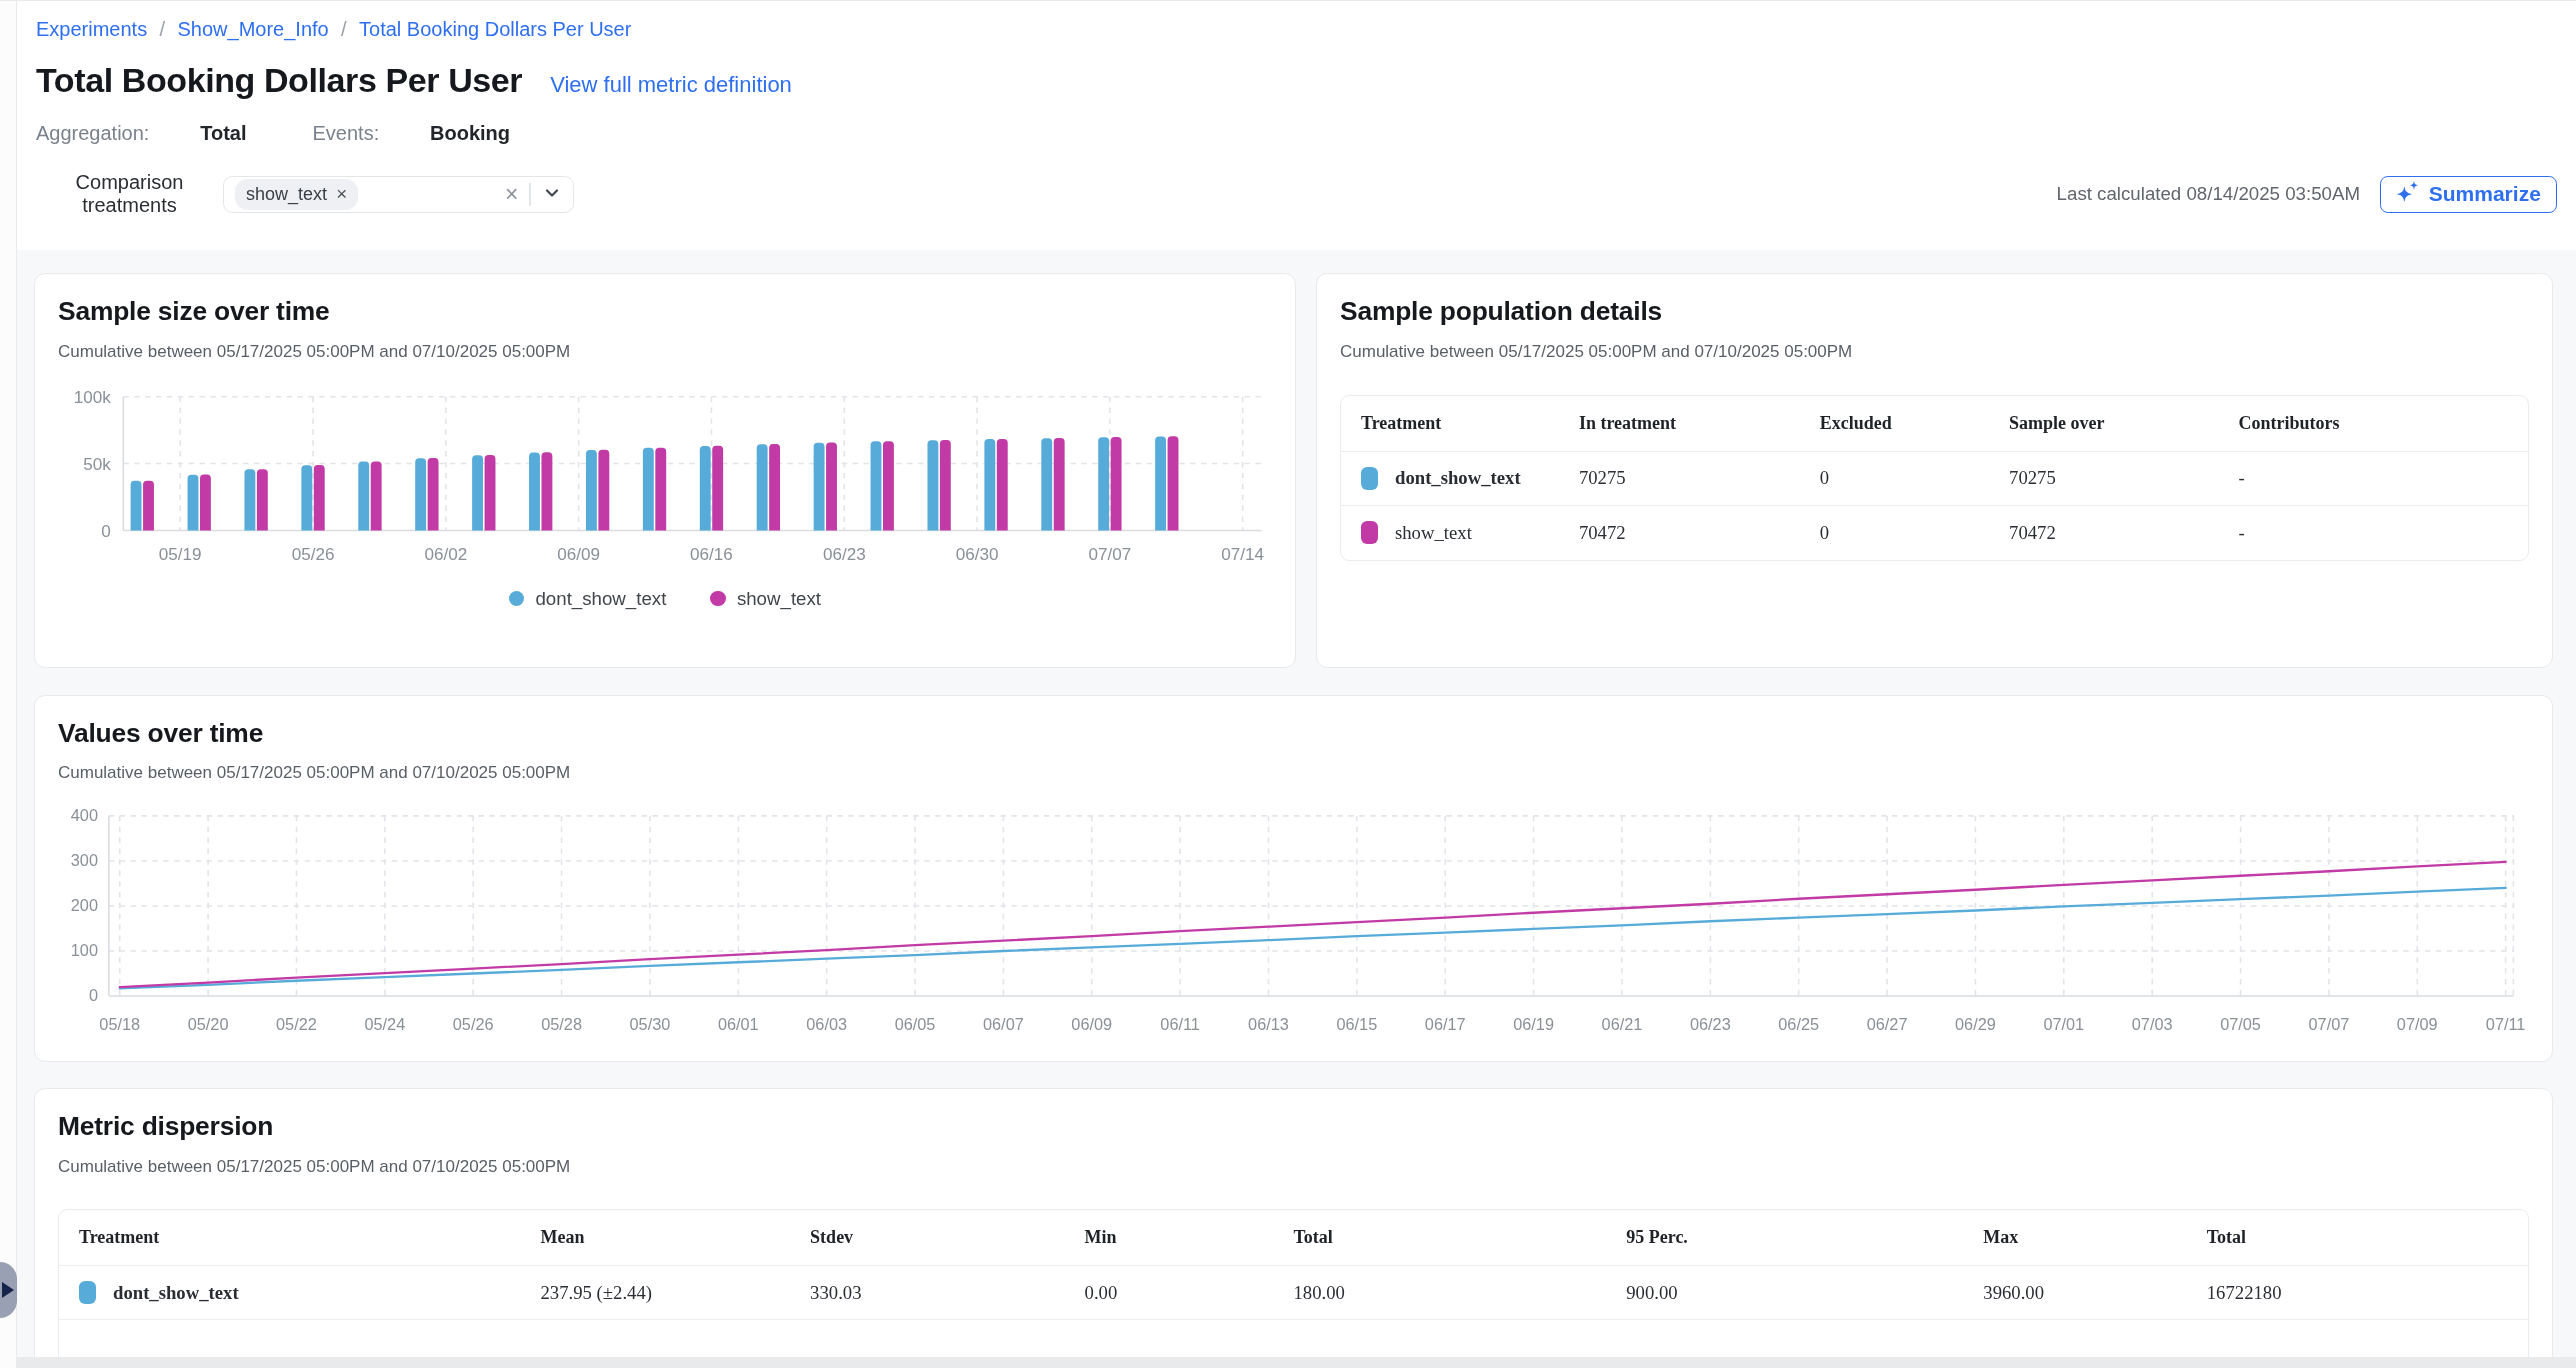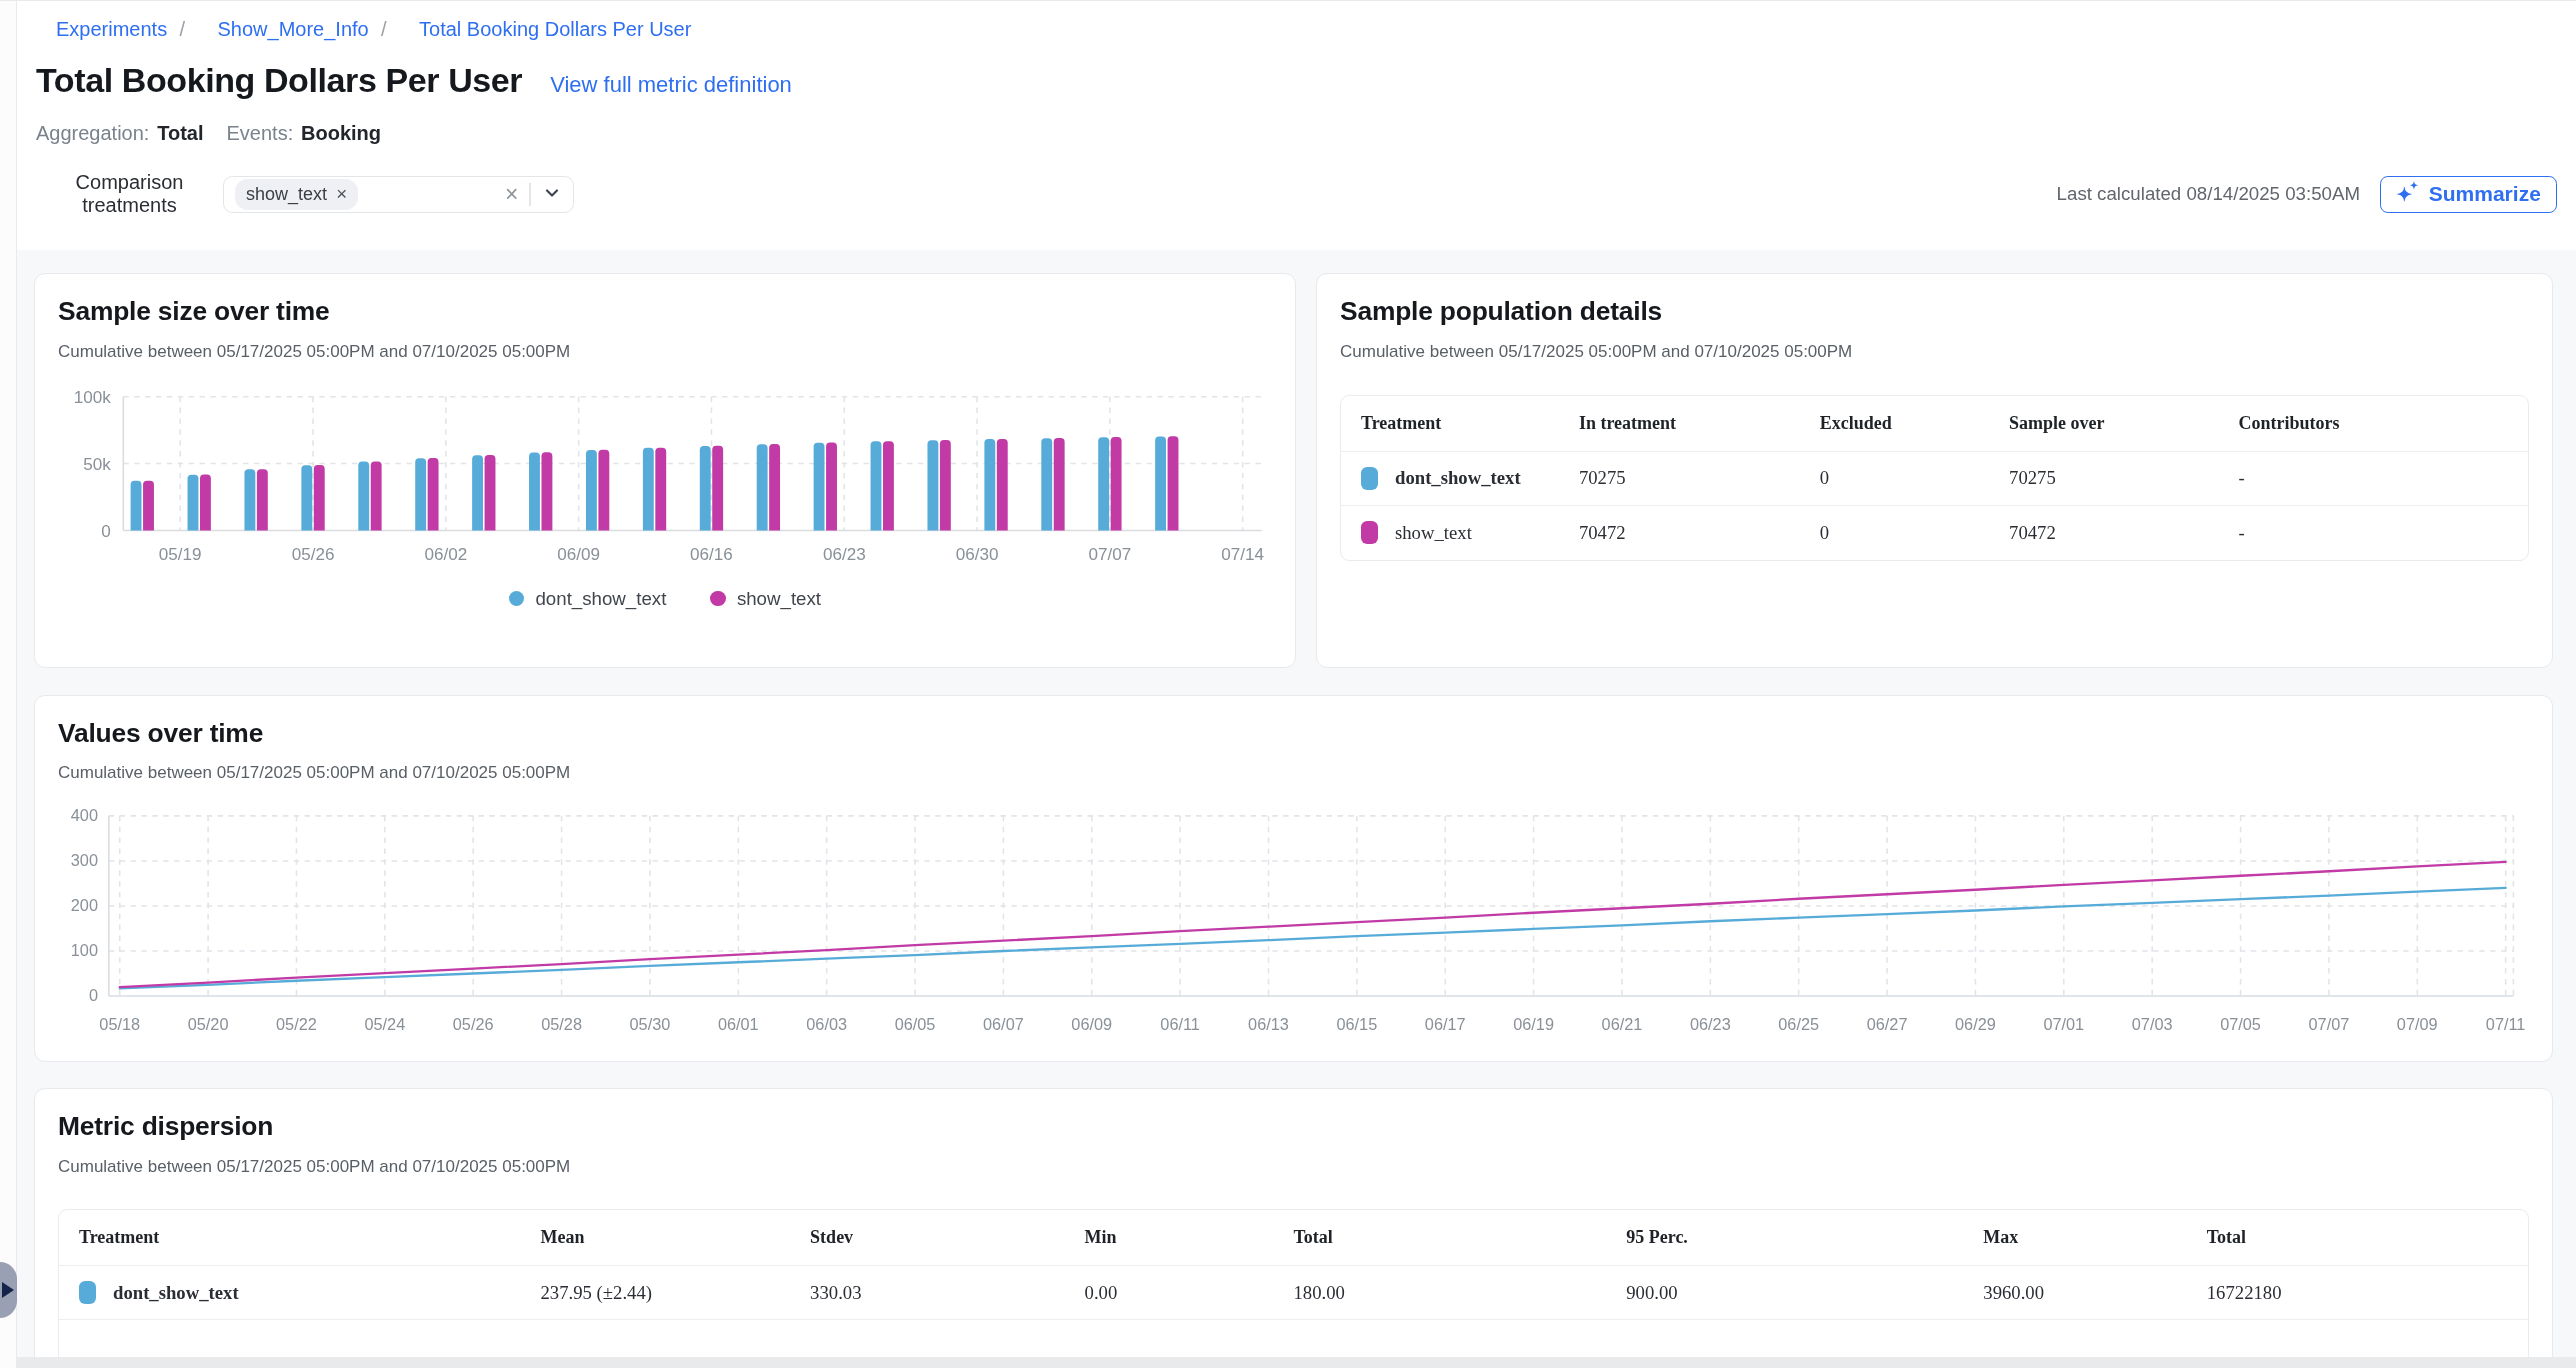--- a/index.html
+++ b/index.html
@@ -18,27 +18,27 @@
   .rail-expander { position:absolute; left:0; top:1261px; width:17px; height:56px;
     background:rgba(125,133,158,.78); border:none; border-radius:0 56px 56px 0;
     z-index:6; cursor:pointer; display:flex; align-items:center; }
   .tri { width:0; height:0; border-left:12.4px solid #16244c;
     border-top:8.6px solid transparent; border-bottom:8.6px solid transparent; margin-left:2.3px; }
   .bottom-strip { position:absolute; left:0; right:0; bottom:0; height:11px; background:#e8eaec; z-index:4; }
 
   
   .page-header { background:#fff; padding:17px 18.7px 33px 36px; }
   .breadcrumb { font-size:20px; display:flex; gap:12.4px; align-items:center; }
-  .breadcrumb a { color:#2e6ff2; text-decoration:none; cursor:pointer;margin-left:20px; }
+  .breadcrumb a { color:#2e6ff2; text-decoration:none; cursor:pointer; }
   .breadcrumb .sep { color:#9aa0a8; }
   .title-row { display:flex; align-items:baseline; gap:28px; margin-top:20px; }
   h1 { font-size:34px; font-weight:700; letter-spacing:-0.4px; color:#15181c; }
   .metric-link { font-size:22px; color:#2e6ff2; font-weight:500; text-decoration:none; cursor:pointer; }
   .desc { margin-top:18.7px; font-size:18.7px; color:#7a828c; }
-  .meta-row { margin-top:22px; font-size:20px; display:flex; align-items:baseline; }
+  .meta-row { margin-top:22px; font-size:20px; display:flex; align-items:baseline;gap:43px; }
   .meta-label { color:#7a828c; margin-right:7.8px; }
   .meta-value { color:#22262b; font-weight:600; margin-right:23px; }
 
   .filter-row { margin-top:26.4px; display:flex; align-items:center; }
   .filter-label { font-size:20px; color:#2a2e34; width:187px; flex:none;text-align:center; }
   .select { width:351px; height:37px; border:1.6px solid #e3e6e9; border-radius:9.3px;
     display:flex; align-items:center; padding:0 11px; background:#fff; cursor:pointer; }
   .chip { background:#eef0f3; border-radius:12.4px; padding:4.7px 11px; font-size:18px;
     color:#3a3f46; display:flex; align-items:center; gap:9.3px; }
   .chip-x { color:#4b515a; font-size:18.7px; line-height:1; cursor:pointer; }

